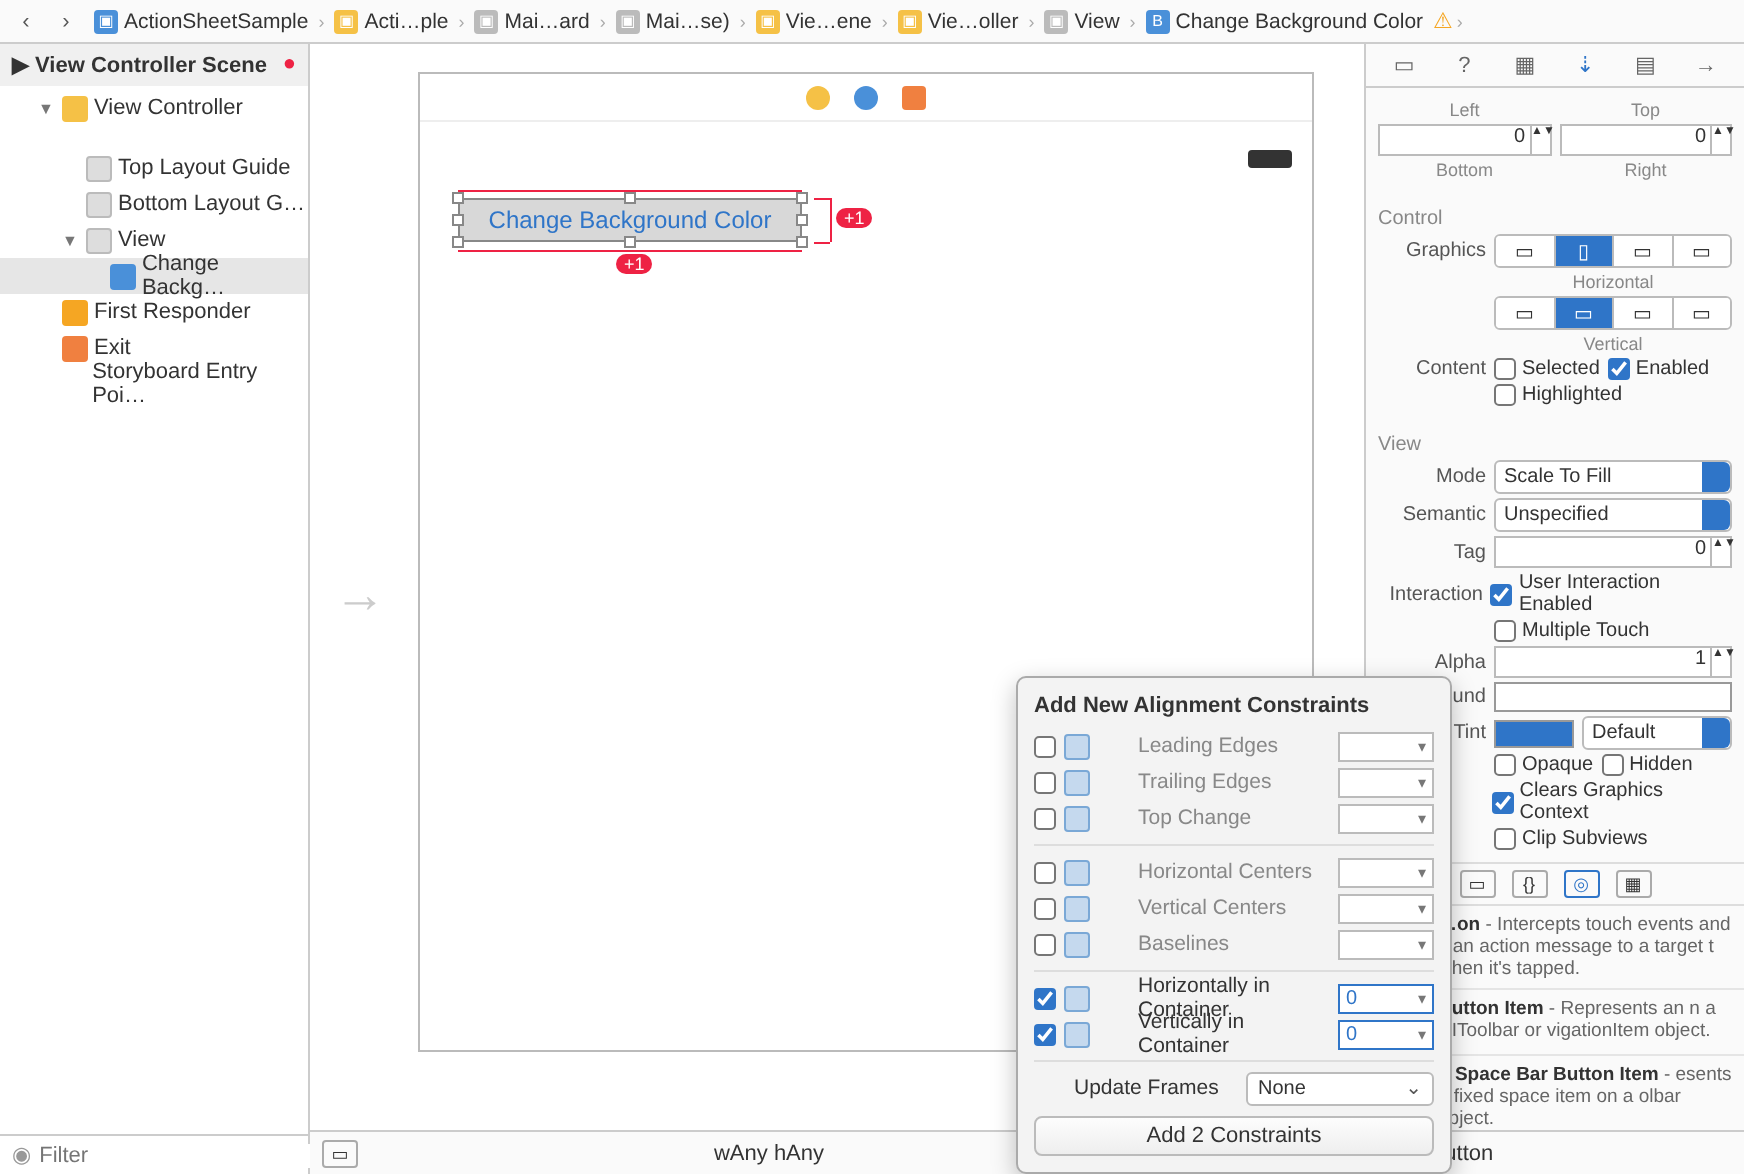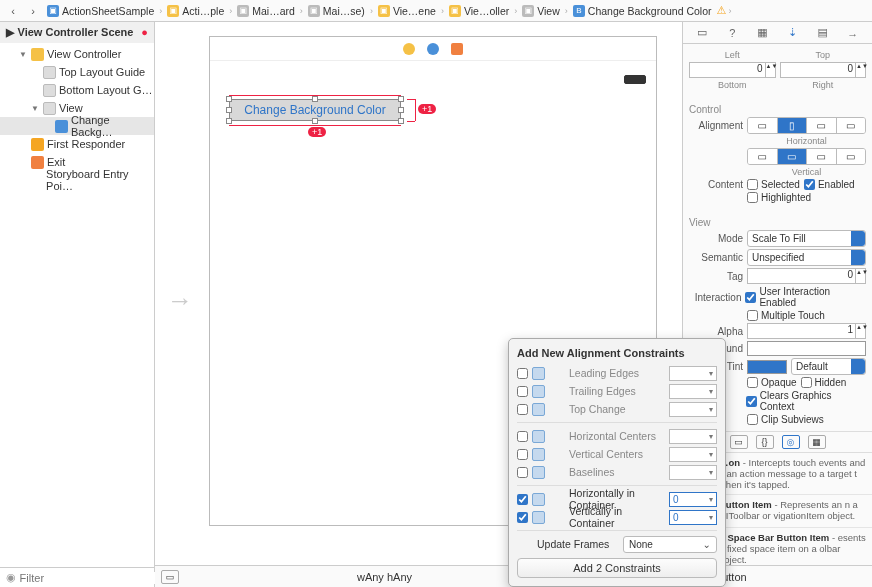--- a/index.html
+++ b/index.html
@@ -154,21 +154,21 @@
     <div class="outline-head">
       <span>▶ <span>View Controller Scene</span></span>
       <span style="color:#e24">●</span>
     </div>
     <div class="outline-tree" id="outline-tree">
         <div class="tree-row" style="padding-left: 18px;">
           <span class="disc">▼</span>
           <span class="ic vc"></span>
           <span>View Controller</span>
         </div>
-        <div class="tree-row" style="padding-left: 30px;">
+        <div class="tree-row" style="padding-left: 30px; margin-top: 12px;">
           <span class="disc"></span>
           <span class="ic vw"></span>
           <span>Top Layout Guide</span>
         </div>
         <div class="tree-row" style="padding-left: 30px;">
           <span class="disc"></span>
           <span class="ic vw"></span>
           <span>Bottom Layout G…</span>
         </div>
         <div class="tree-row" style="padding-left: 30px;">
@@ -268,21 +268,21 @@
         </div>
         <div class="row2">
           <div class="sublbl">Bottom</div>
           <div class="sublbl">Right</div>
         </div>
       </div>
 
       <div class="insp-sec">
         <h4>Control</h4>
         <div class="row2">
-            <span class="lbl">Alignment</span>
+            <span class="lbl">Graphics</span>
           <div class="segbar">
               <div class="seg">▭</div>
               <div class="seg on">▯</div>
               <div class="seg">▭</div>
               <div class="seg">▭</div>
             </div>
         </div>
         <div class="row2">
             <span class="lbl"></span>
             <div class="sublbl">Horizontal</div>

